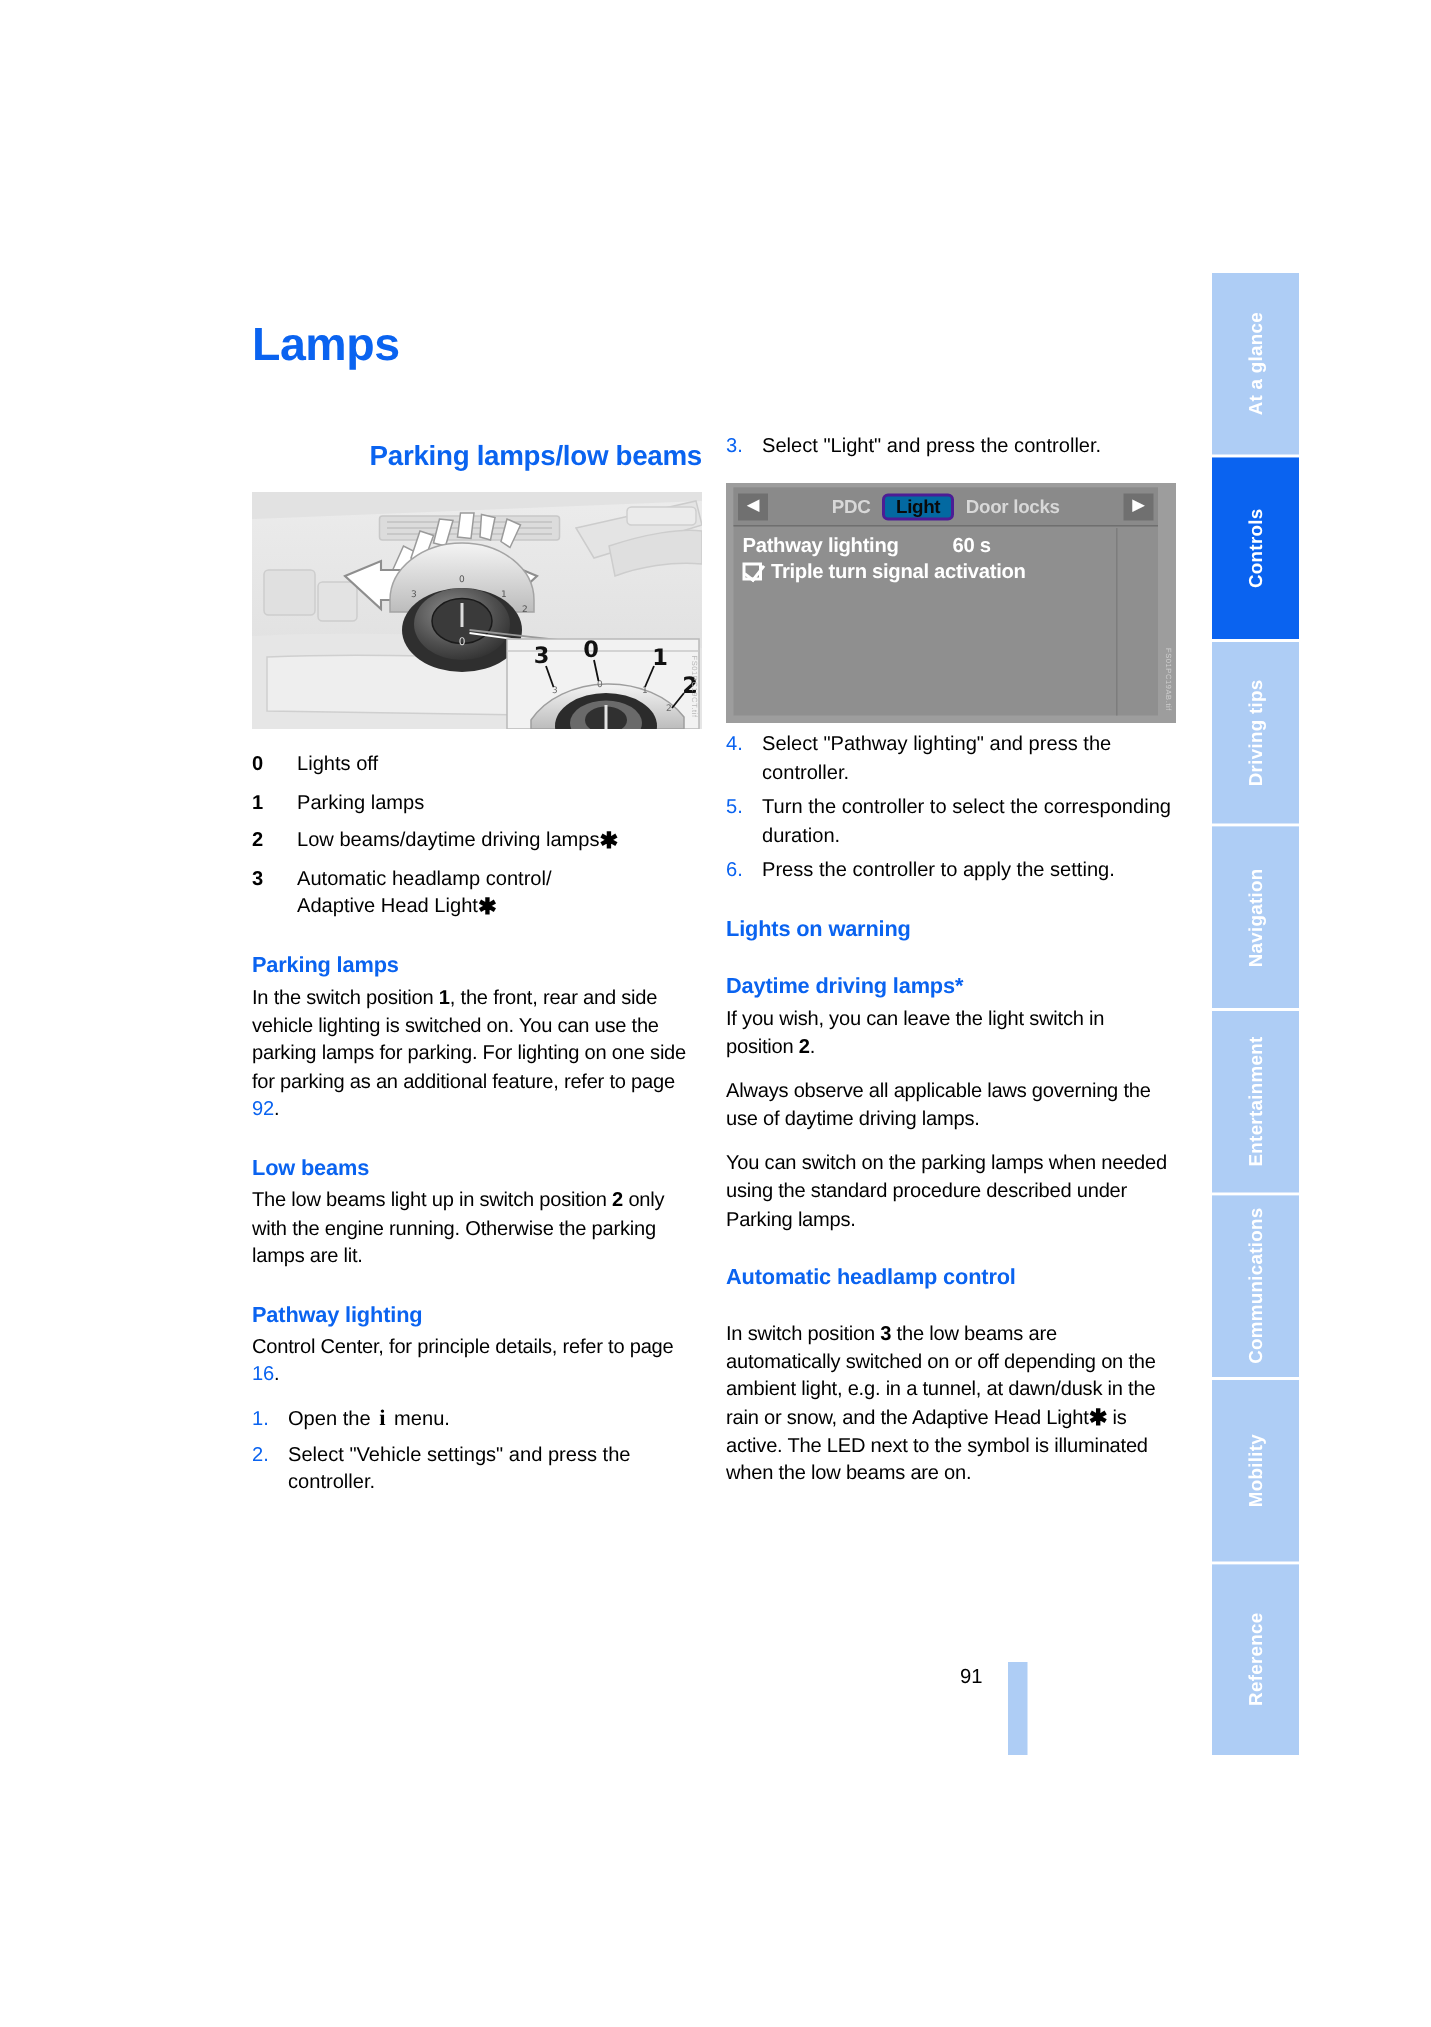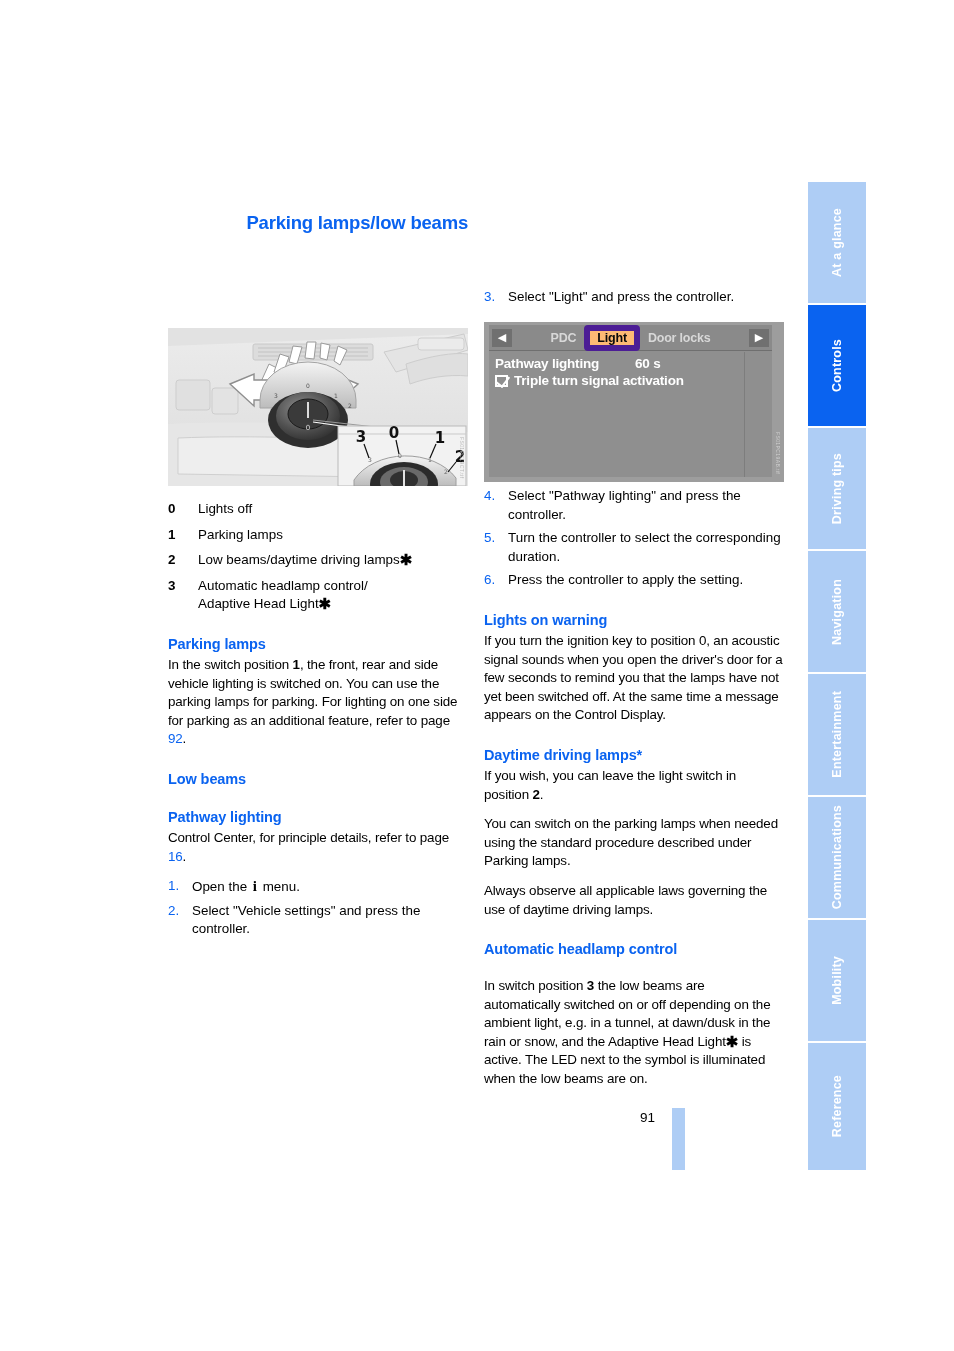--- a/index.html
+++ b/index.html
@@ -147,22 +147,22 @@
   }
   .tab-lbl {
     color: #d8d8d8;
     font-size: 12.5px;
     font-weight: bold;
     padding: 0 6px;
     letter-spacing: -0.2px;
   }
   .tab-lbl.sel {
     color: #0a0a0a;
-    background: #fdba74;
-    border: 6px solid #4c1d95;
+    background: #0369a1;
+    border: 2px solid #4c1d95;
     border-radius: 4px;
     padding: 0 7px;
   }
   .spacer { flex: 1; }
   .idrive-body { padding: 5px 0 0 6px; }
   .idrive-row {
     display: flex;
     align-items: baseline;
     color: #ffffff;
     font-size: 13.5px;
@@ -236,20 +236,21 @@
     </div>
     <div class="sidetab" style="flex:0 0 123px;">
       <span class="vtext">Mobility</span>
     </div>
     <div class="sidetab" style="flex:0 0 127px;">
       <span class="vtext">Reference</span>
     </div>
   </div>
 
   <div class="col col-left">
+    <h1 class="title">Lamps</h1>
     <h2 class="sec">Parking lamps/low beams</h2>
   </div>
 
   <div class="fig-switch">
     <svg width="300" height="158" viewBox="0 0 300 158">
       <defs>
         <linearGradient id="panelg" x1="0" y1="0" x2="0" y2="1">
           <stop offset="0" stop-color="#ececec"></stop>
           <stop offset="1" stop-color="#dcdcdc"></stop>
         </linearGradient>
@@ -360,20 +361,21 @@
       <li class="keyrow">
         <span class="k">3</span>
         <span class="v">Automatic headlamp control/<br>Adaptive Head Light<span class="ast">✱</span></span>
       </li>
     </ul>
 
     <h3 class="sub">Parking lamps</h3>
     <p class="body"><span>In the switch position </span><span class="b">1</span><span>, the front, rear and side vehicle lighting is switched on. You can use the parking lamps for parking. For lighting on one side for parking as an additional feature, refer to page </span><span class="blue">92</span><span>.</span></p>
 
     <h3 class="sub">Low beams</h3>
+    <p class="body"><span>The low beams light up in switch position </span><span class="b">2</span><span> only with the engine running. Otherwise the parking lamps are lit.</span></p>
 
     <h3 class="sub">Pathway lighting</h3>
     <p class="body"><span>Control Center, for principle details, refer to page </span><span class="blue">16</span><span>.</span></p>
 
     <ul class="steplist">
       <li class="steprow">
         <span class="n">1.</span>
         <span class="t"><span>Open the </span><span class="imenu">i</span><span> menu.</span></span>
       </li>
       <li class="steprow">
@@ -428,26 +430,25 @@
         <span class="n">5.</span>
         <span class="t">Turn the controller to select the corresponding duration.</span>
       </li>
       <li class="steprow">
         <span class="n">6.</span>
         <span class="t">Press the controller to apply the setting.</span>
       </li>
     </ul>
 
     <h3 class="sub">Lights on warning</h3>
-    <p class="body">If you turn the ignition key to position 0, an acoustic signal sounds when you open the driver's door for a few seconds to remind you that the lamps have not yet been switched off. At the same time a message appears on the Control Display.</p>
 
     <h3 class="sub">Daytime driving lamps*</h3>
     <p class="body"><span>If you wish, you can leave the light switch in position </span><span class="b">2</span><span>.</span></p>
+    <p class="body">Always observe all applicable laws governing the use of daytime driving lamps.</p>
     <p class="body">You can switch on the parking lamps when needed using the standard procedure described under Parking lamps.</p>
-    <p class="body">Always observe all applicable laws governing the use of daytime driving lamps.</p>
 
     <h3 class="sub">Automatic headlamp control</h3>
     <p class="body"><span>In switch position </span><span class="b">3</span><span> the low beams are automatically switched on or off depending on the ambient light, e.g. in a tunnel, at dawn/dusk in the rain or snow, and the Adaptive Head Light</span><span class="ast">✱</span><span> is active. The LED next to the symbol is illuminated when the low beams are on.</span></p>
   </div>
 
   <div class="pagenum">91</div>
   <div class="pagebar"></div>
 
 </div>
 

